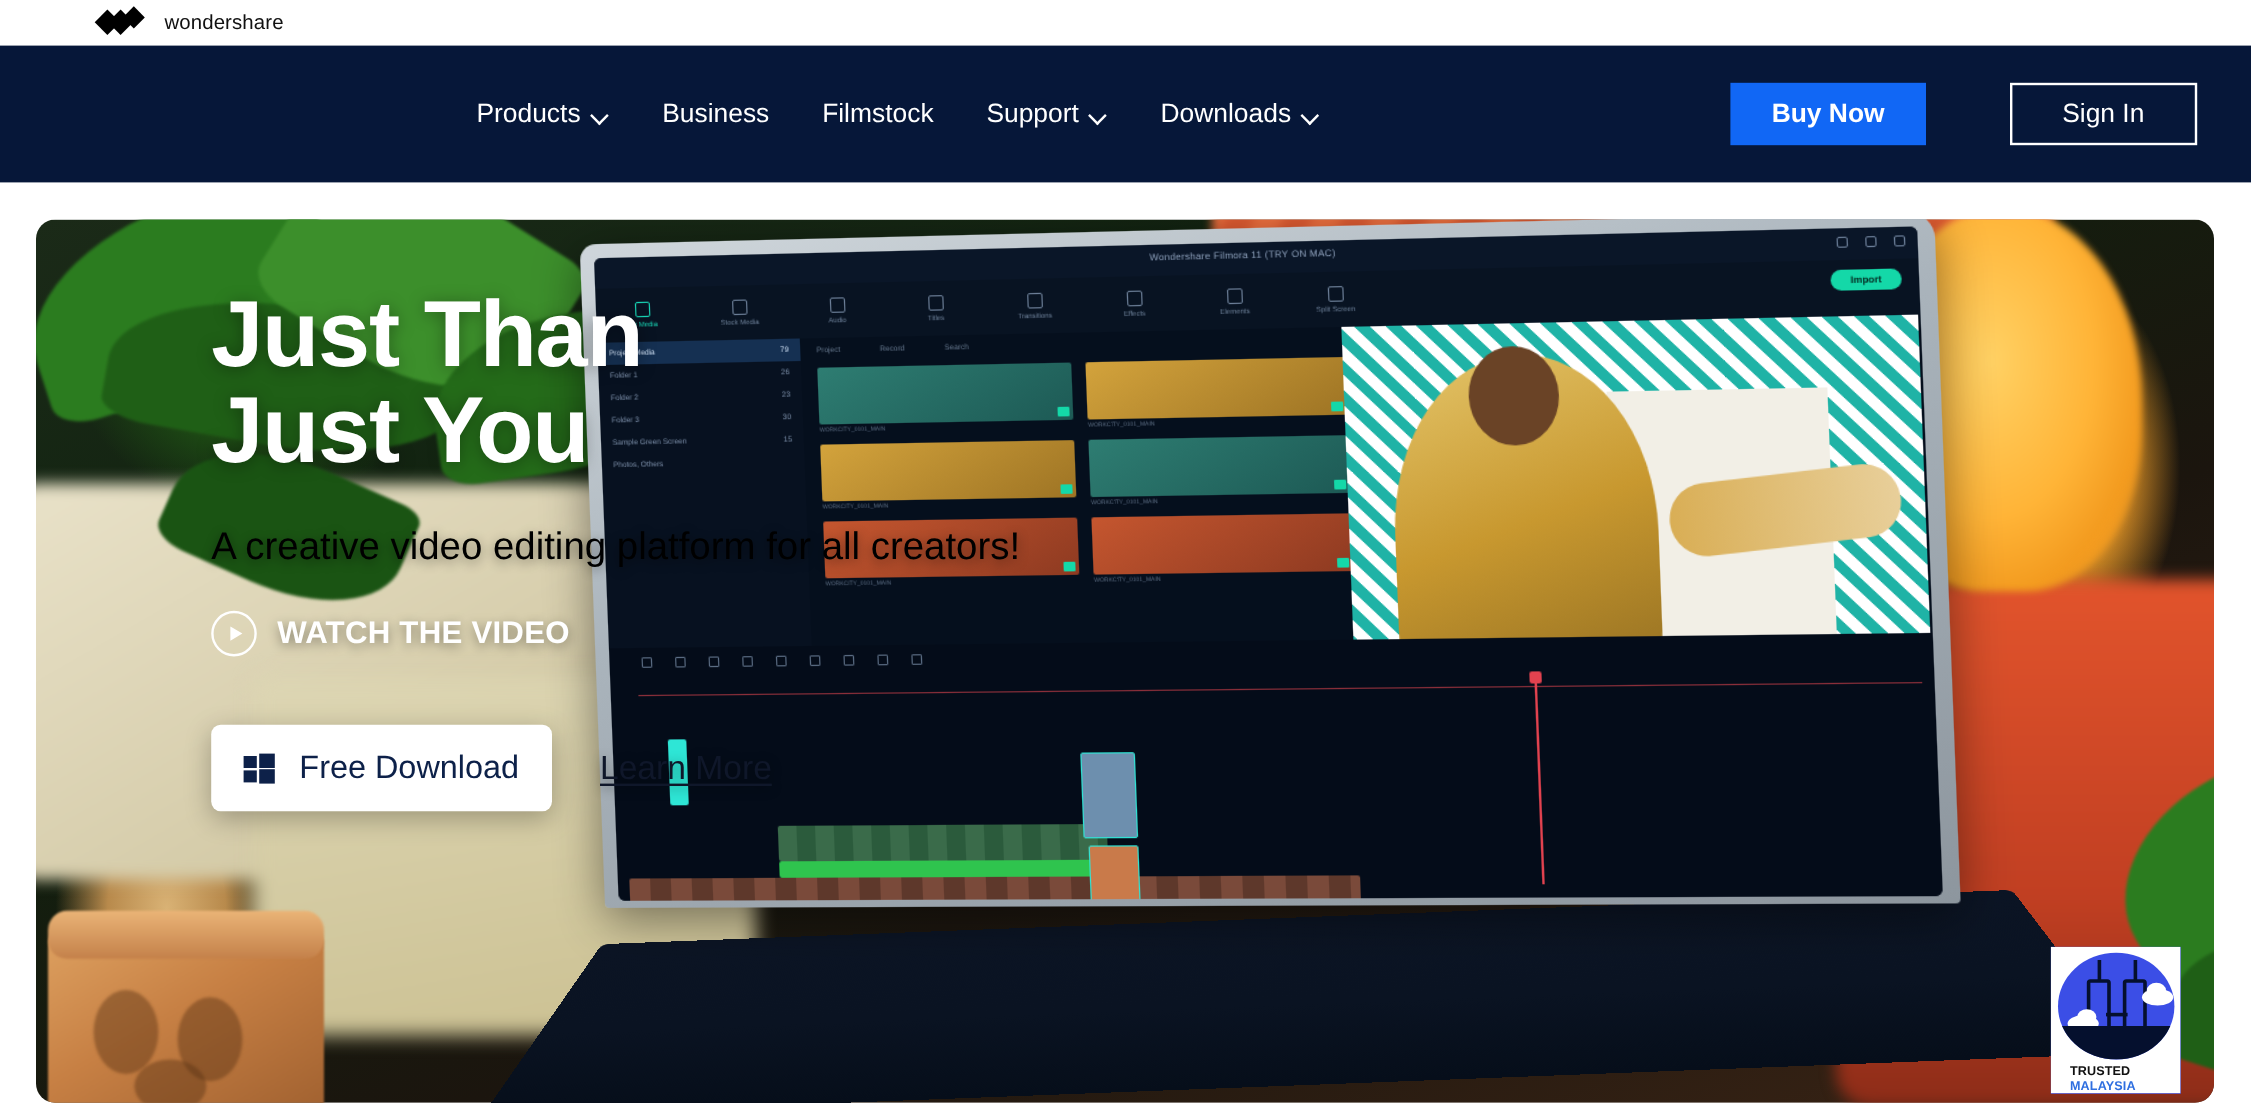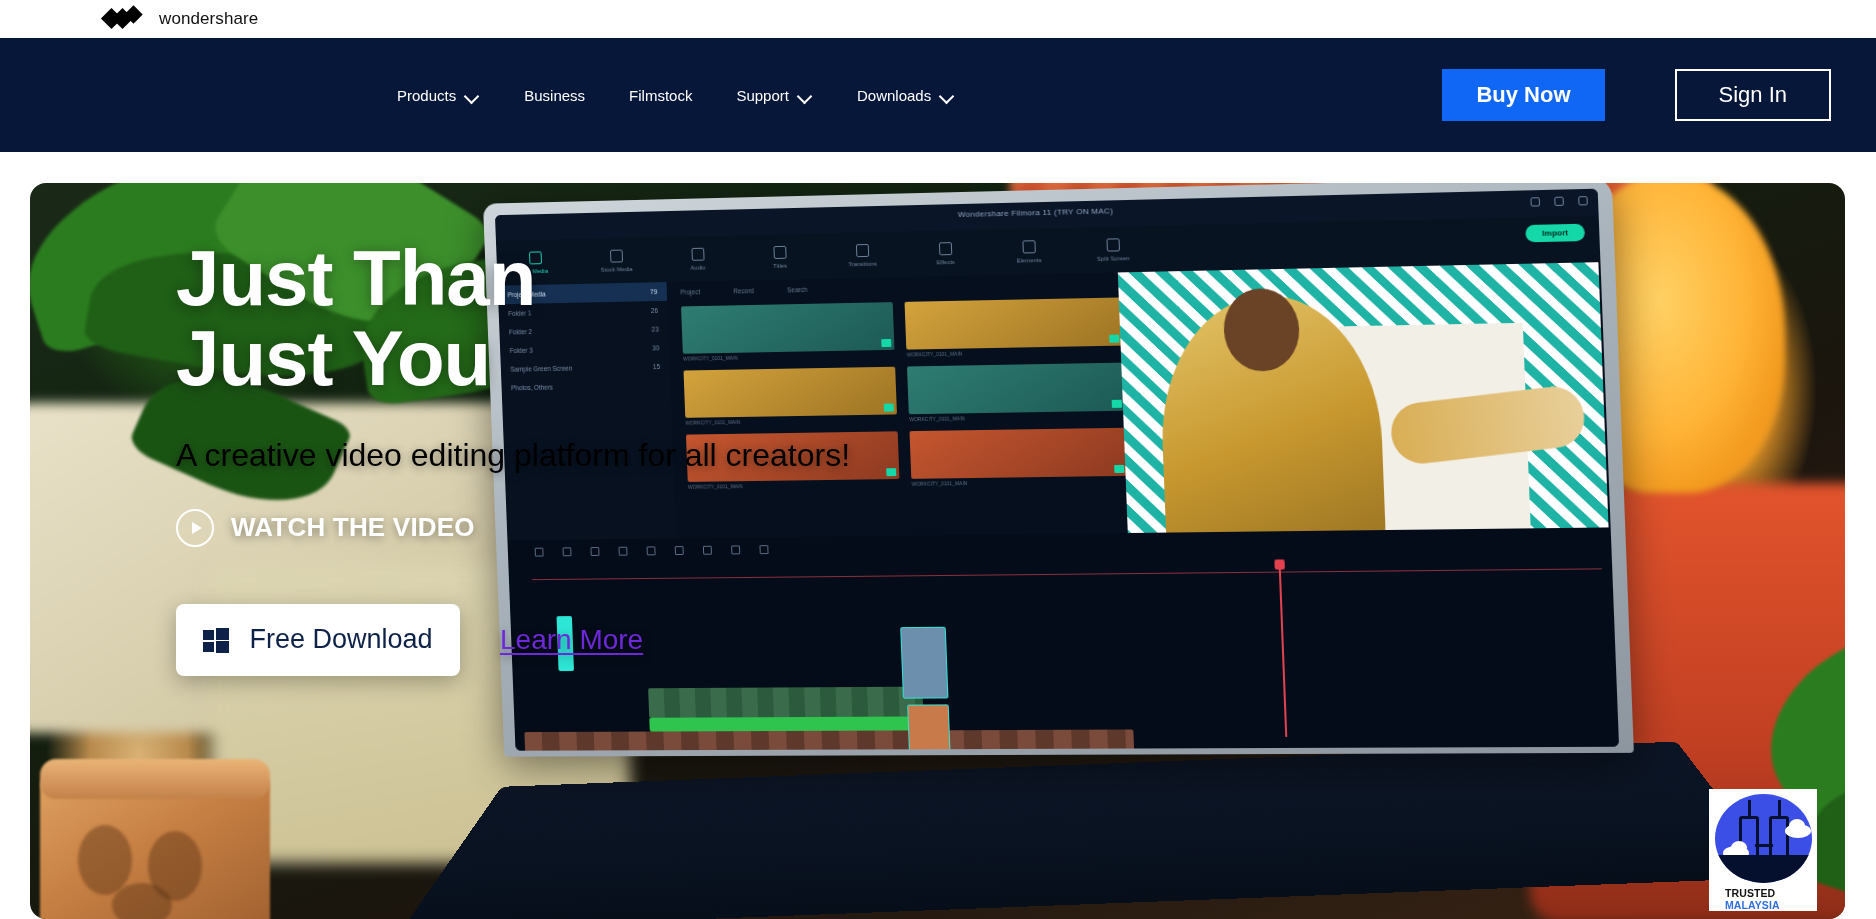--- a/index.html
+++ b/index.html
@@ -8,21 +8,21 @@
     background:#ffffff;
     font-family:"Liberation Sans", sans-serif;
     overflow:hidden;
   }
 
   
   .brand-strip{
     position:absolute; left:0; top:0; width:1876px; height:38px;
     background:#ffffff; display:flex; align-items:center;
   }
-  .ws-logo{ display:flex; align-items:center; margin-left:104px; gap:9px;text-align:center; }
+  .ws-logo{ display:flex; align-items:center; margin-left:82px; gap:9px;text-align:center; }
   .ws-mark{ width:46px; height:20px; position:relative; }
   .ws-mark span{
     position:absolute; width:15px; height:15px; background:#000;
     transform:rotate(45deg); top:2px;
   }
   .ws-mark span:nth-child(1){ left:0; }
   .ws-mark span:nth-child(2){ left:11px; }
   .ws-mark span:nth-child(3){ left:23px; top:-1px; width:13px; height:13px;}
   .ws-name{ font-size:17px; color:#111; letter-spacing:.1px; font-weight:400; }
 
@@ -42,21 +42,21 @@
     transform:rotate(45deg); left:13px; top:8px; border-radius:2px;
   }
   .fil-para{
     position:absolute; width:17px; height:25px; background:#2ee6d6;
     transform:rotate(45deg) skewX(-3deg); left:15px; top:16px; border-radius:3px;
   }
   .fil-name{ color:#fff; font-size:27px; font-weight:bold; letter-spacing:.2px; }
 
   .nav-links{ display:flex; align-items:center; gap:0; margin-left:375px; }
   .nav-item{
-    color:#ffffff; font-size:15px; padding:0 22px; display:flex; align-items:center;
+    color:#ffffff; font-size:22px; padding:0 22px; display:flex; align-items:center;
     gap:9px; cursor:pointer; white-space:nowrap;
   }
   .chev{ display:inline-block; width:15px; height:8px; position:relative; }
   .chev::before{
     content:""; position:absolute; left:1px; top:0; width:9px; height:9px;
     border-right:2px solid #fff; border-bottom:2px solid #fff;
     transform:rotate(45deg);
   }
   .nav-actions{ position:absolute; right:45px; display:flex; align-items:center; gap:70px; }
   .btn-buy{
@@ -284,21 +284,21 @@
     box-shadow:0 6px 22px rgba(0,0,0,.28);
   }
   .win-icon{ width:26px; height:26px; position:relative; flex:0 0 auto; }
   .win-icon i{ position:absolute; background:#0d2149; display:block; }
   .win-icon i:nth-child(1){ left:0;  top:3px; width:11px; height:10px; }
   .win-icon i:nth-child(2){ left:13px;top:1px; width:13px; height:12px; }
   .win-icon i:nth-child(3){ left:0;  top:15px;width:11px; height:10px; }
   .win-icon i:nth-child(4){ left:13px;top:14px;width:13px; height:12px; }
   .btn-dl-label{ color:#0d2149; font-size:27px; }
   .learn{
-    color:#6d28d9; font-size:28px; text-decoration:underline; cursor:pointer;
+    color:#0f172a; font-size:28px; text-decoration:underline; cursor:pointer;
     text-underline-offset:4px; text-shadow:0 2px 10px rgba(0,0,0,.45);
   }
 
   
   .badge{
     position:absolute; right:28px; bottom:8px; width:108px; height:122px;
     background:#ffffff; z-index:9; display:flex; flex-direction:column;
     align-items:center; padding-top:5px;
   }
   .badge-circle{

